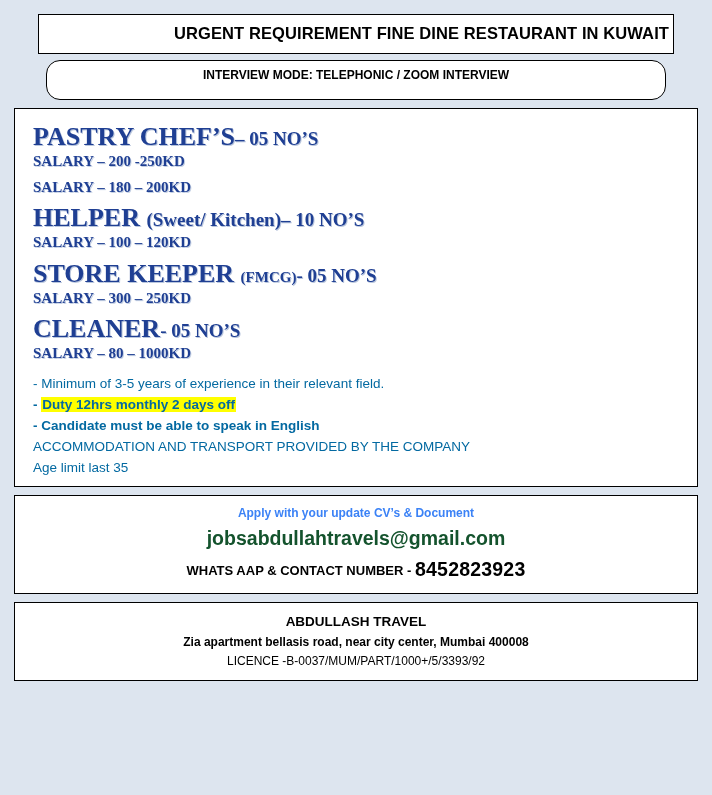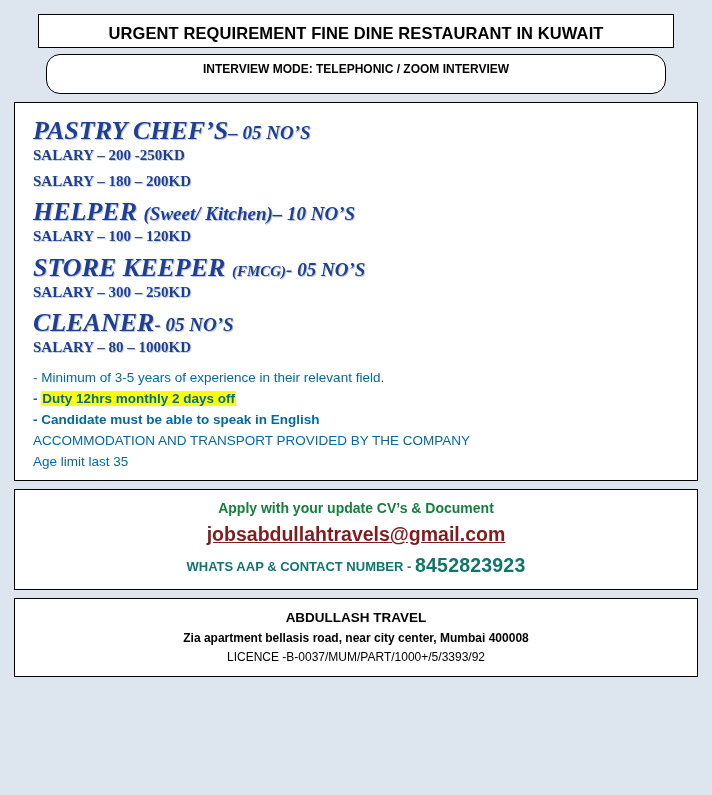--- a/index.html
+++ b/index.html
@@ -23,25 +23,26 @@
 
   
   .hdr-box {
     background: #ffffff;
     border: 1px solid #000;
     text-align: center;
     box-sizing: border-box;
   }
   .hdr-1 {
     margin: 4px 24px 0 24px;
-    padding: 9px 4px 4px 4px;
+    padding: 9px 4px 10px 4px;
     font-size: 16.5px;
     font-weight: bold;
     letter-spacing: .1px;
     color: #000;
+    text-align: right;
   }
   .hdr-2 {
     margin: 6px 32px 0 32px;
     padding: 7px 4px 17px 4px;
     font-size: 12px;
     font-weight: bold;
     color: #000;
     border-radius: 14px;
   }
 
@@ -56,21 +57,20 @@
 
   .job {
     font-family: "Liberation Serif", serif;
     font-weight: bold;
     color: #1f3f93;
     font-size: 26px;
     line-height: 1.08;
     margin: 0 0 2px 0;
     text-shadow: 1px 1px 0 #b9c6dd;
     white-space: nowrap;
-    font-style: italic;
   }
   .job .sub {
     font-size: 19px;
   }
   .job .small {
     font-size: 15px;
   }
   .salary {
     font-family: "Liberation Serif", serif;
     font-weight: bold;
@@ -100,37 +100,36 @@
   
   .apply-box {
     margin: 8px 0 0 0;
     background: #ffffff;
     border: 1px solid #000;
     box-sizing: border-box;
     text-align: center;
     padding: 10px 6px 12px 6px;
   }
   .apply-title {
-    font-size: 14px;
-    font-weight: bold;
-    color: #15803d;
+    font-size: 12px;
+    font-weight: bold;
+    color: #3b82f6;
     margin-bottom: 7px;
   }
   .email {
     font-size: 19.5px;
     font-weight: bold;
-    color: #7f1d1d;
-    text-decoration: underline;
+    color: #14532d;
     display: inline-block;
     margin-bottom: 8px;
   }
   .contact-line {
     font-size: 13px;
     font-weight: bold;
-    color: #0f766e;
+    color: #000000;
     white-space: nowrap;
   }
   .contact-line .num {
     font-size: 19.5px;
     font-weight: bold;
     letter-spacing: .2px;
     vertical-align: -1px;
   }
 
   

